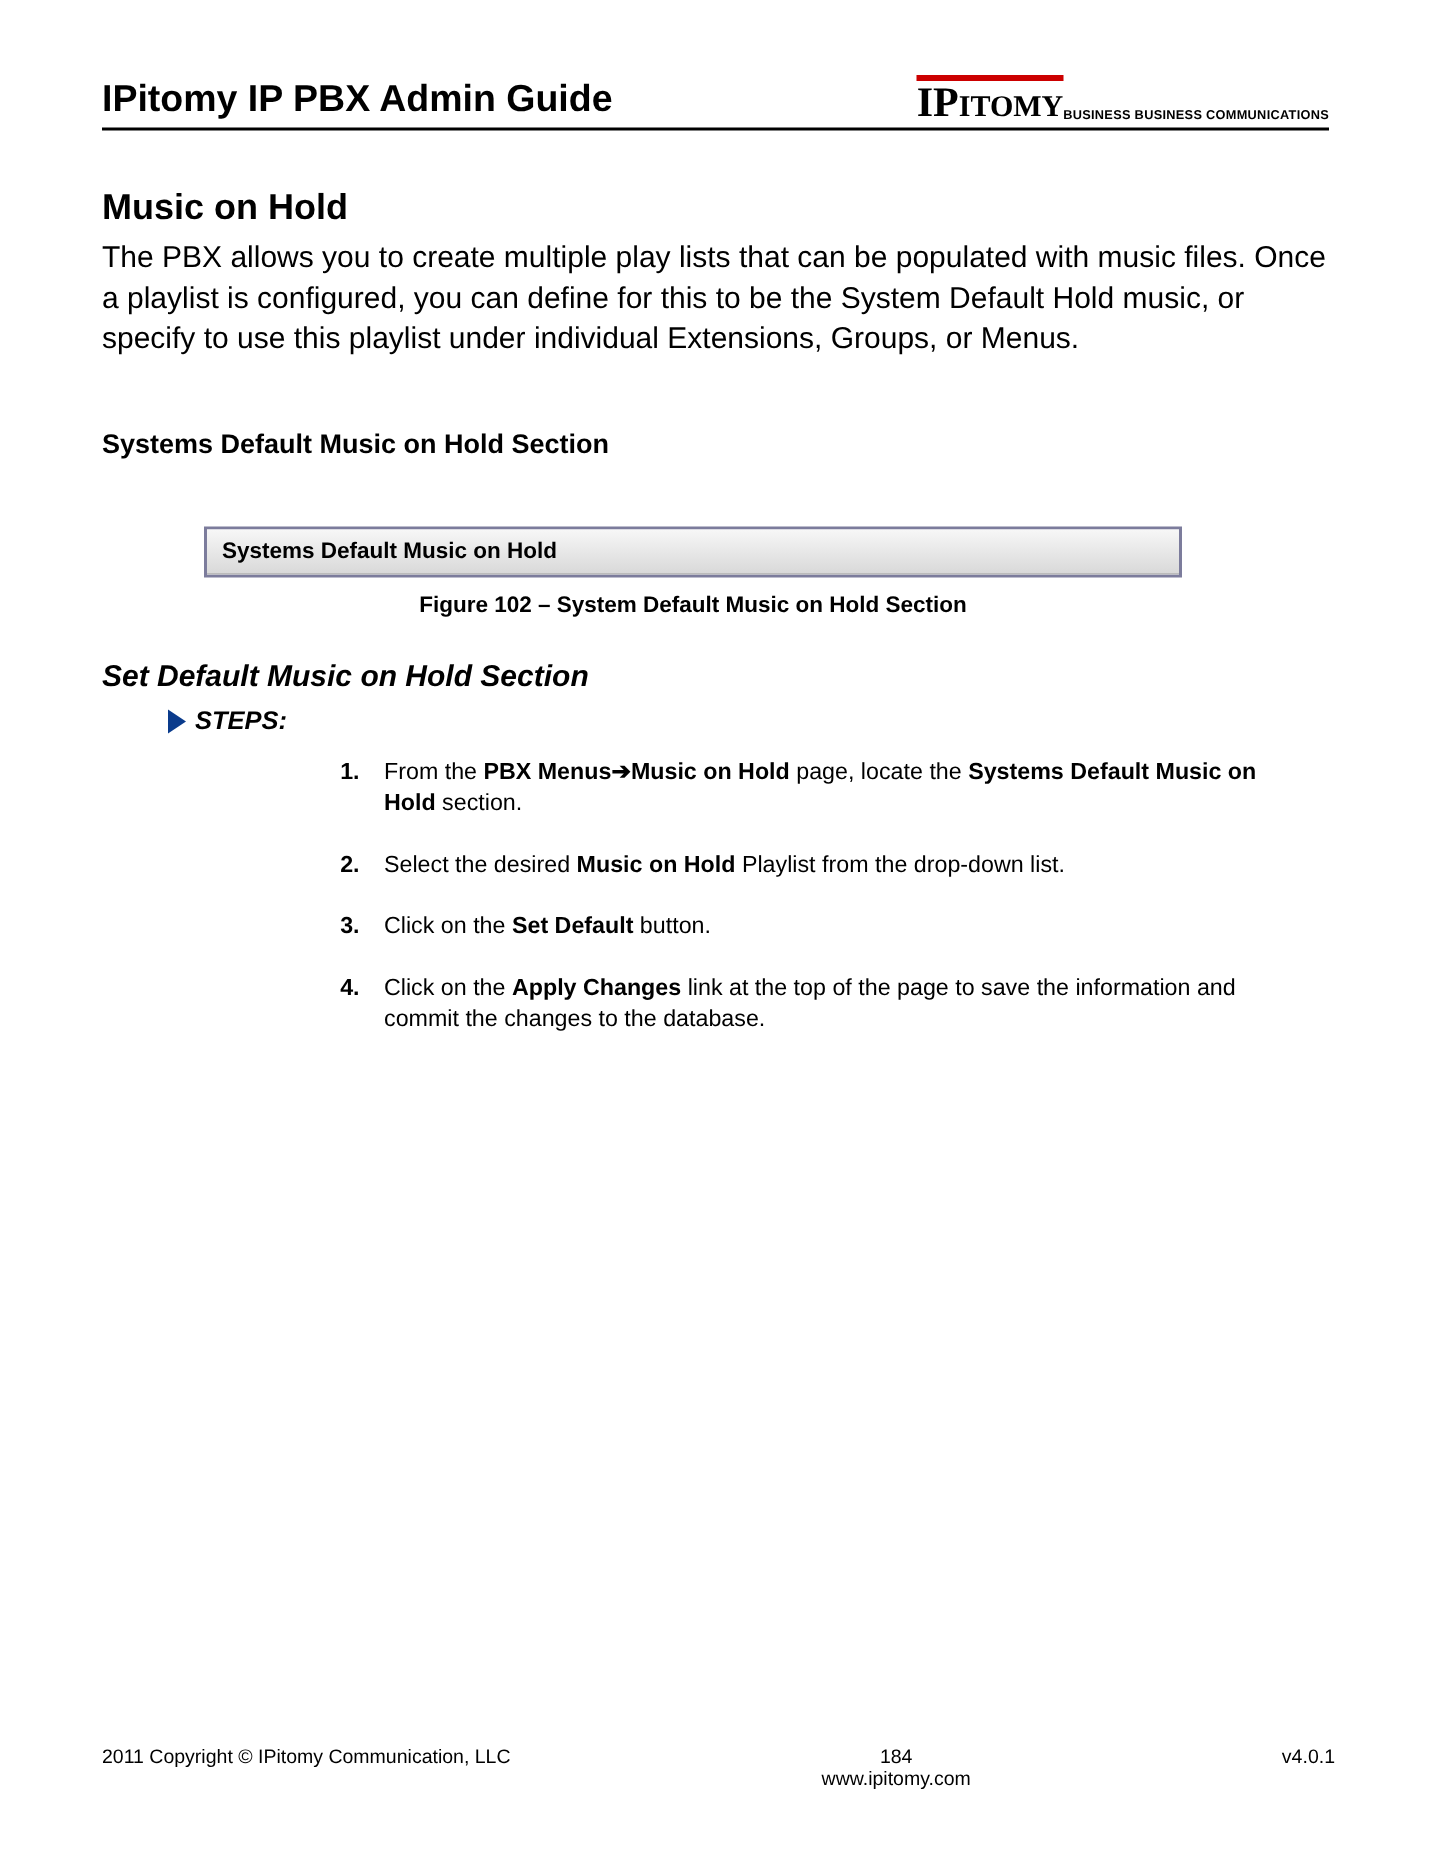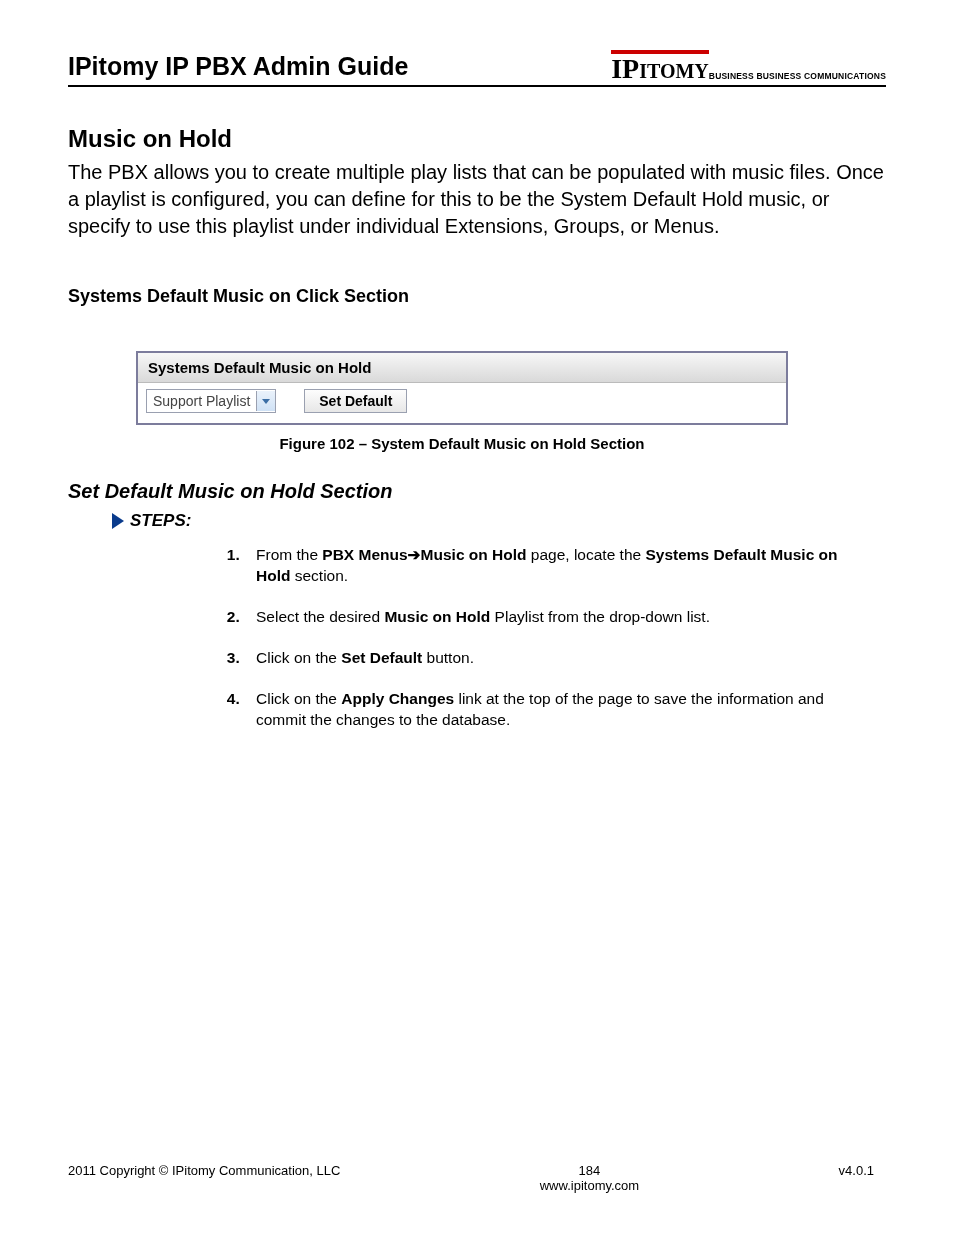--- a/index.html
+++ b/index.html
@@ -154,21 +154,21 @@
     padding-left:12px;
   }
   ol.steps li::marker{
     font-weight:bold;
   }
   .bold{font-weight:bold;}
   .inline-arrow{font-weight:bold;}
   .footer{
     position:absolute;
     left:68px;
-    right:80px;
+    right:64px;
     bottom:42px;
     font-size:13px;
   }
   .footer-row{
     display:flex;
     justify-content:space-between;
     align-items:flex-start;
   }
   .footer-center{
     text-align:center;
@@ -185,36 +185,25 @@
       <div class="logo-main">
         <span class="logo-red"><span class="logo-ip">IP</span><span class="logo-itomy">ITOMY</span></span>
       </div>
       <div class="logo-tag">BUSINESS BUSINESS COMMUNICATIONS</div>
     </div>
   </div>
 
   <div class="h1">Music on Hold</div>
   <div class="body-p">The PBX allows you to create multiple play lists that can be populated with music files.  Once a playlist is configured, you can define for this to be the System Default Hold music, or specify to use this playlist under individual Extensions, Groups, or Menus.</div>
 
-  <div class="h2">Systems Default Music on Click Section</div>
+  <div class="h2">Systems Default Music on Hold Section</div>
 
   <div class="figure-wrap">
     <div class="panel">
       <div class="panel-header">Systems Default Music on Hold</div>
-      <div class="panel-body">
-        <div class="dropdown">
-          <span class="dropdown-text">Support Playlist</span>
-          <span class="dropdown-arrow">
-            <svg width="10" height="10" viewBox="0 0 10 10">
-                <polygon points="1,3 9,3 5,8" fill="#3b6ea5"></polygon>
-              </svg>
-          </span>
-        </div>
-        <button class="btn">Set Default</button>
-      </div>
     </div>
     <div class="fig-caption">Figure 102 – System Default Music on Hold Section</div>
   </div>
 
   <div class="h3">Set Default Music on Hold Section</div>
 
   <div class="steps-row">
     <span class="steps-arrow">
       <svg width="16" height="18" viewBox="0 0 16 18">
           <polygon points="2,1 14,9 2,17" fill="#0a3b8c"></polygon>

